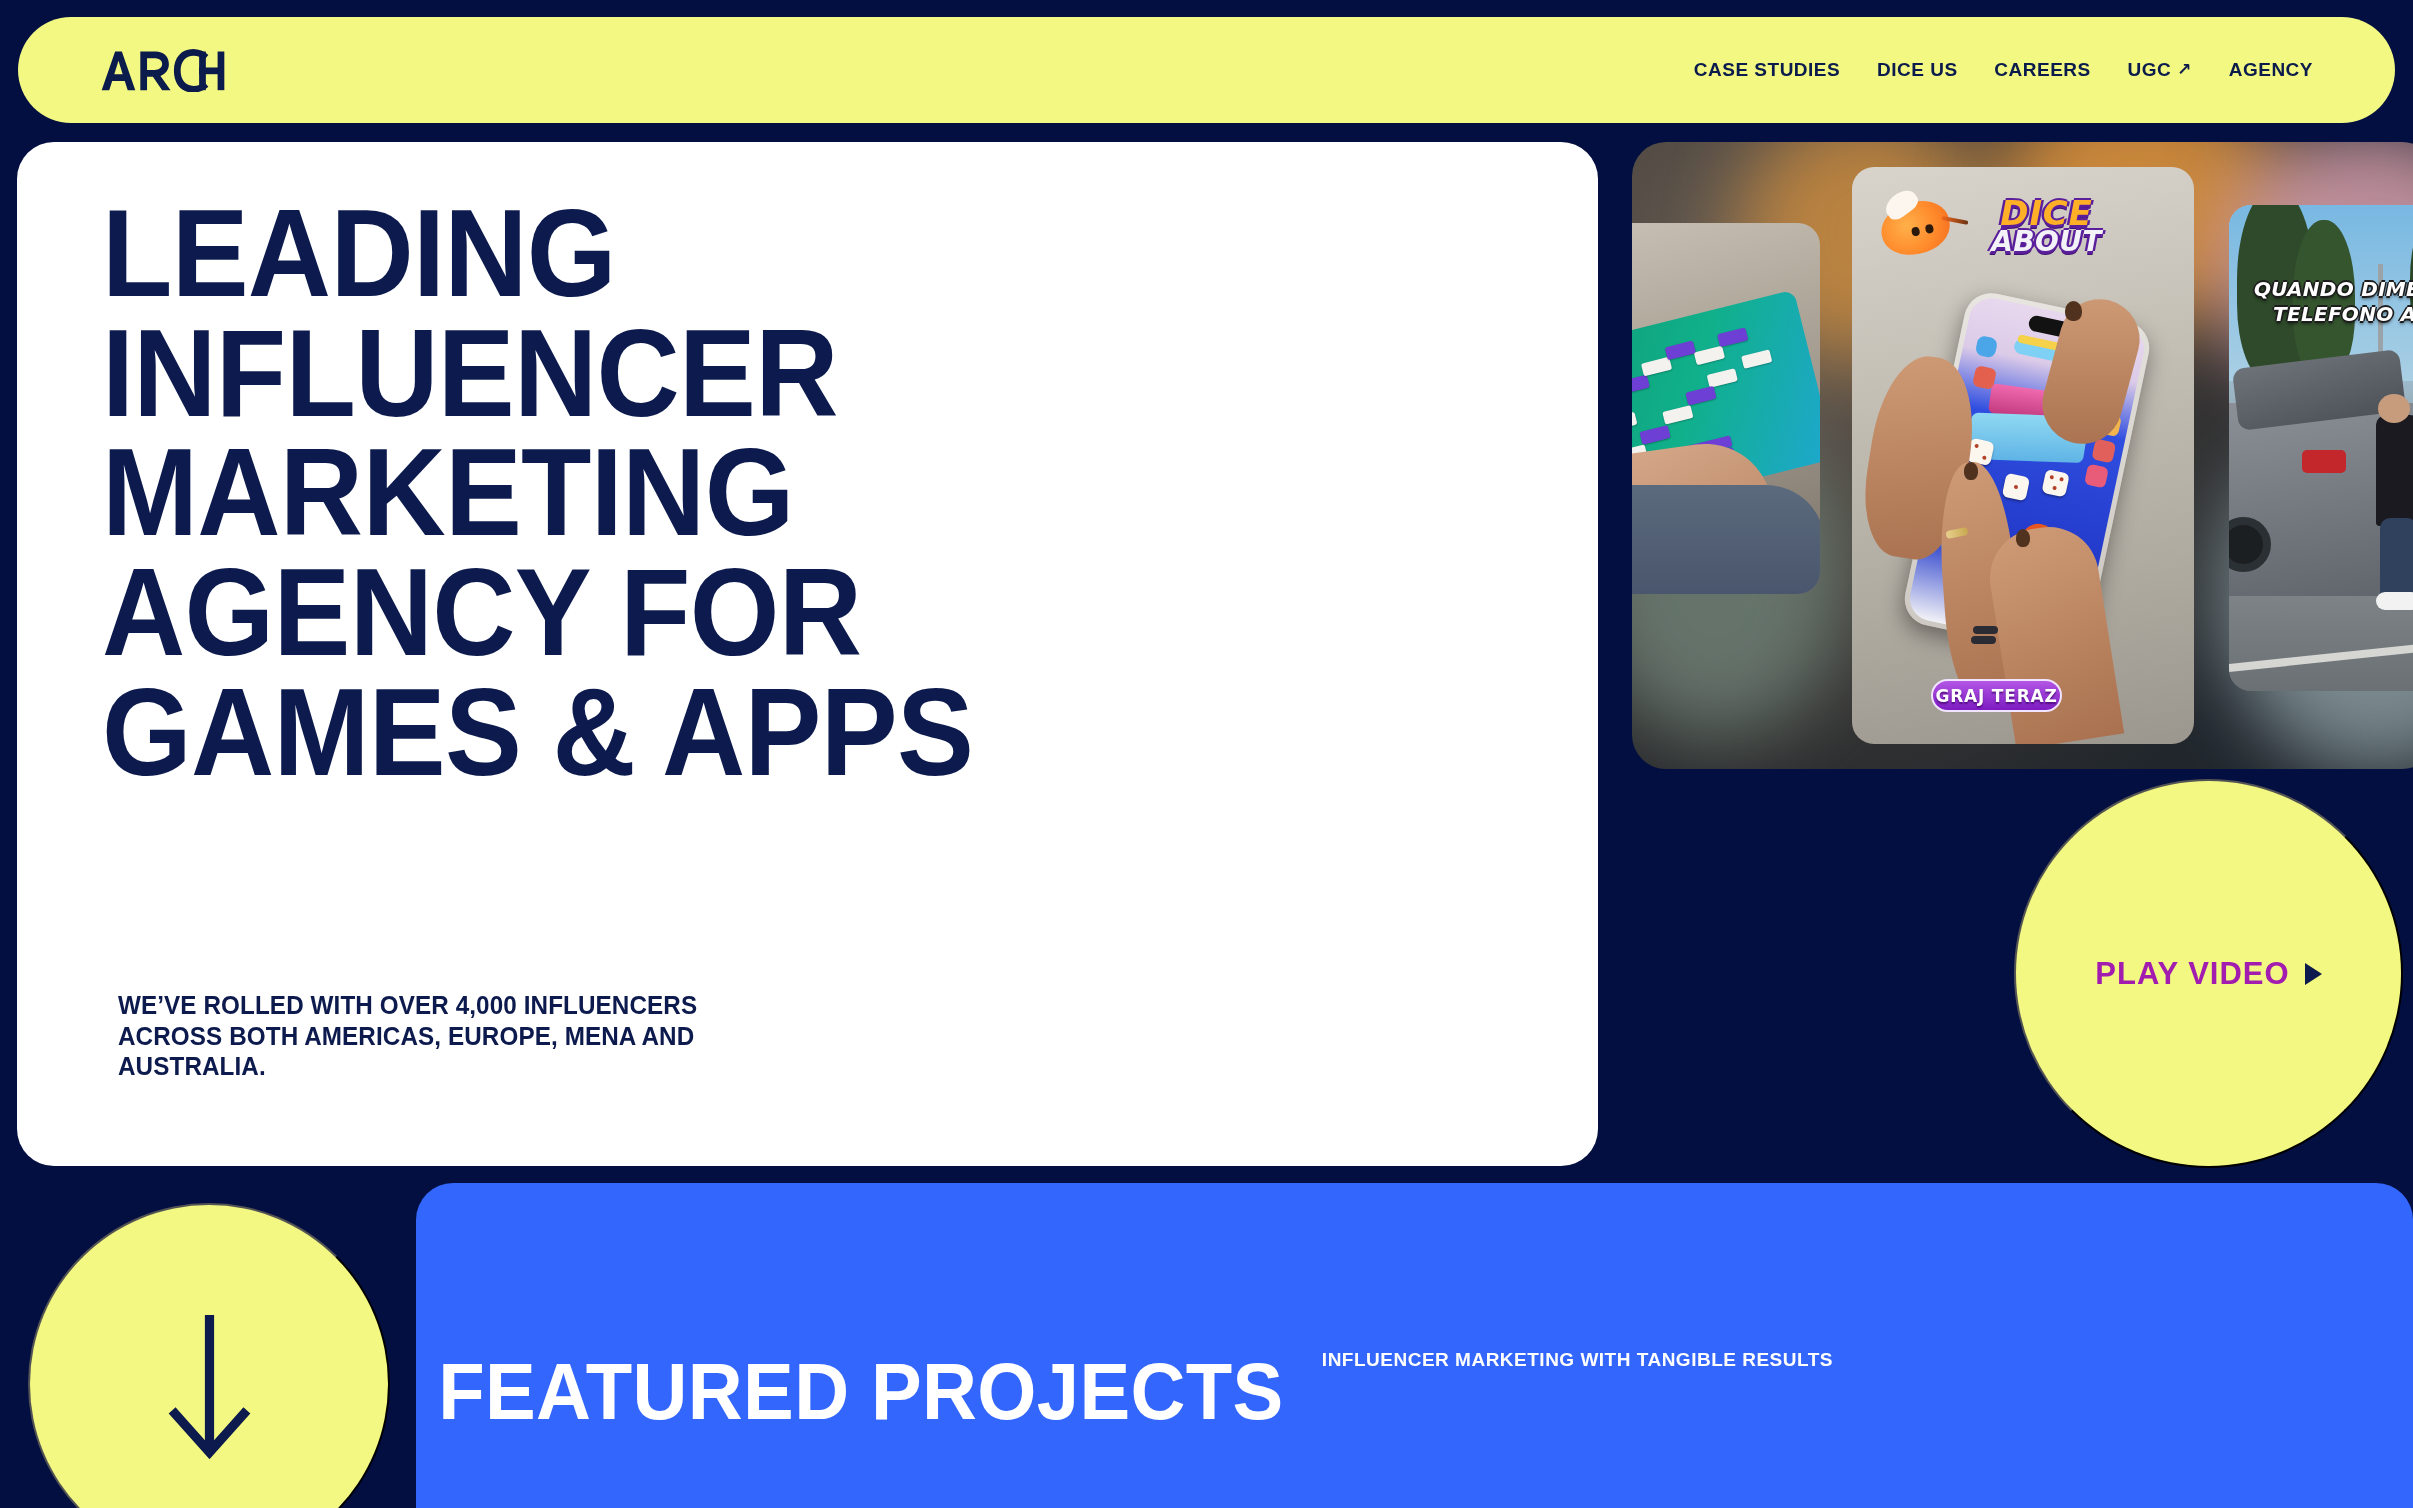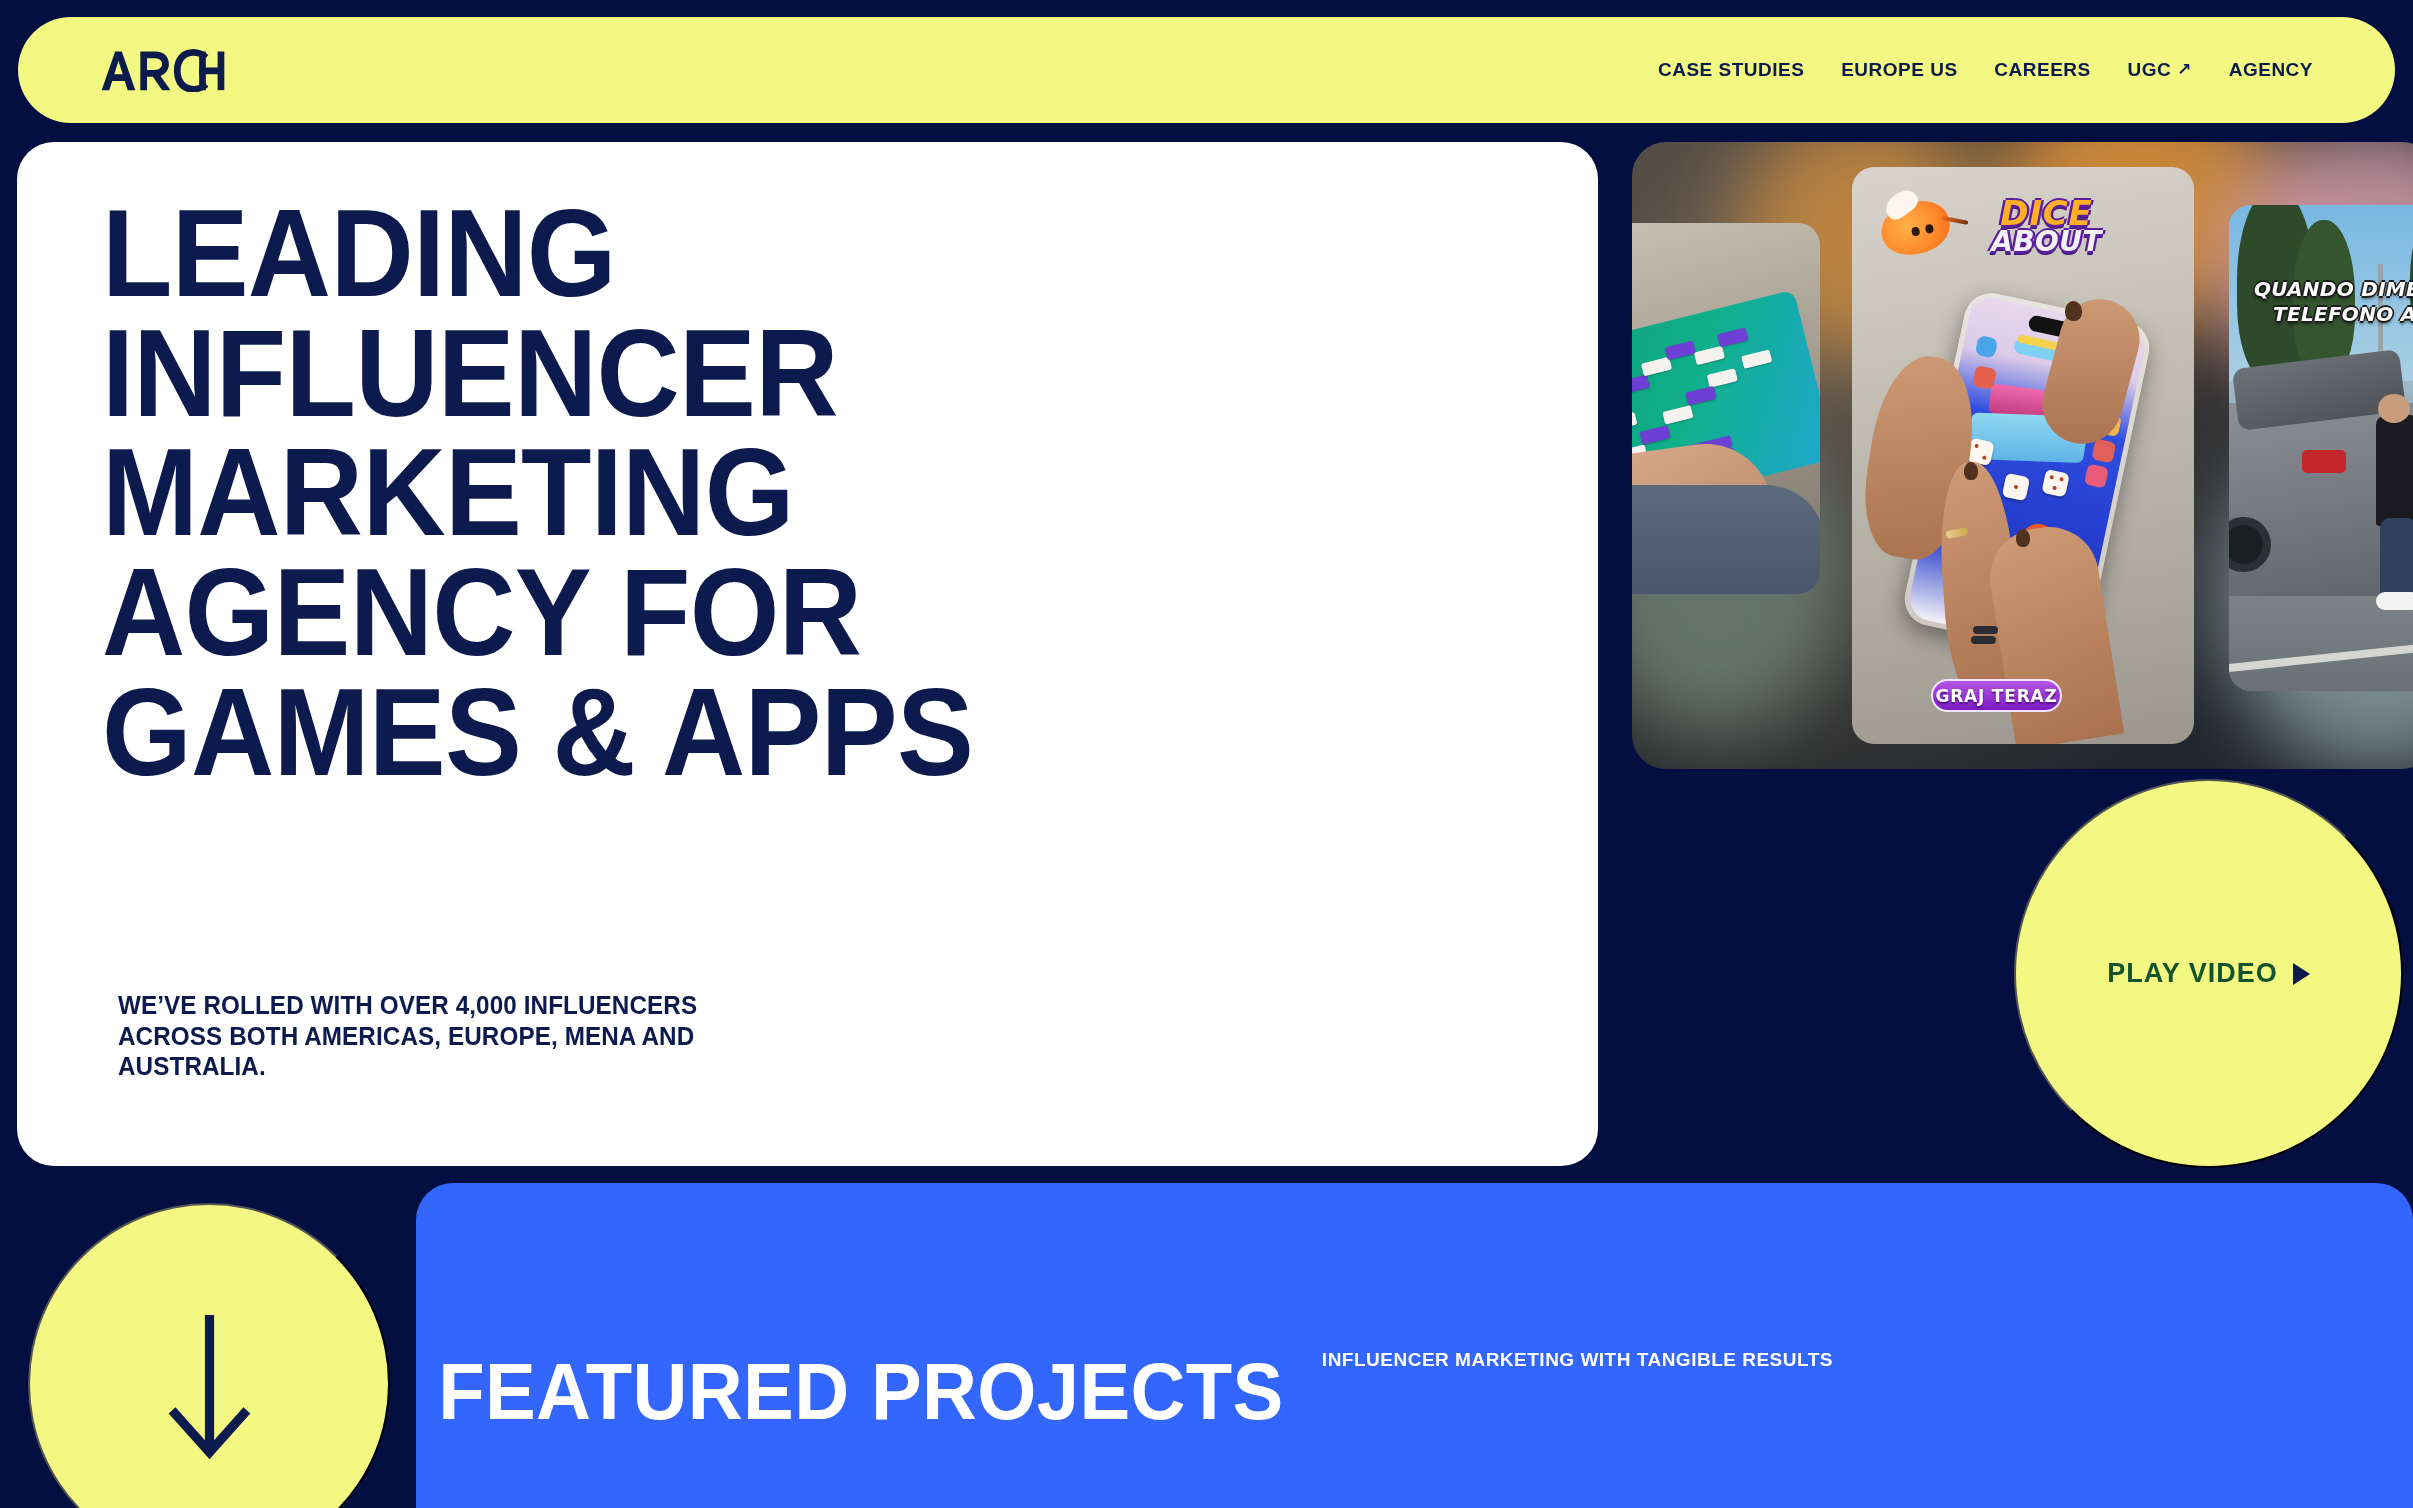--- a/index.html
+++ b/index.html
@@ -176,21 +176,21 @@
   }
   .ov-text span{display:block;padding-left:25px;}
   .ov-text span.c{padding-left:44px;}
 
   
   .play-circle{
     position:absolute;left:2014px;top:779px;width:389px;height:389px;
     border-radius:50%;background:#f2f882;
     display:flex;align-items:center;justify-content:center;gap:15px;cursor:pointer;
   }
-  .play-label{font-size:27px;font-weight:700;color:#14532d;letter-spacing:1px;}
+  .play-label{font-size:31px;font-weight:700;color:#a21caf;letter-spacing:1px;}
   .play-tri{width:0;height:0;border-left:17px solid #0c1a4d;border-top:11px solid transparent;border-bottom:11px solid transparent;}
 
   
   .scroll-circle{
     position:absolute;left:28px;top:1203px;width:362px;height:362px;
     border-radius:50%;background:#f2f882;
     display:flex;align-items:center;justify-content:center;cursor:pointer;
   }
 
   
@@ -227,21 +227,21 @@
         </g>
       </svg>
 
     </div>
 
     <div class="navlinks">
       <a class="navlink" href="#">
         <span>CASE STUDIES</span>
       </a>
       <a class="navlink" href="#">
-        <span>EUROPE US</span>
+        <span>DICE US</span>
       </a>
       <a class="navlink" href="#">
         <span>CAREERS</span>
       </a>
       <a class="navlink" href="#">
         <span>UGC</span>
         <span class="arrow-ne">↗</span>
       </a>
       <a class="navlink" href="#">
         <span>AGENCY</span>

